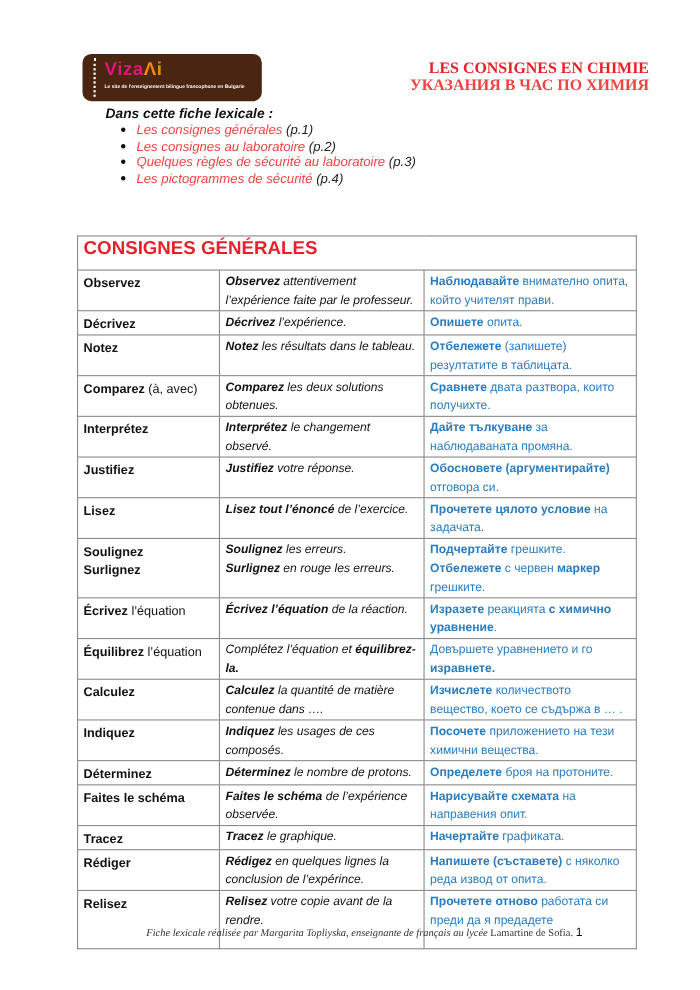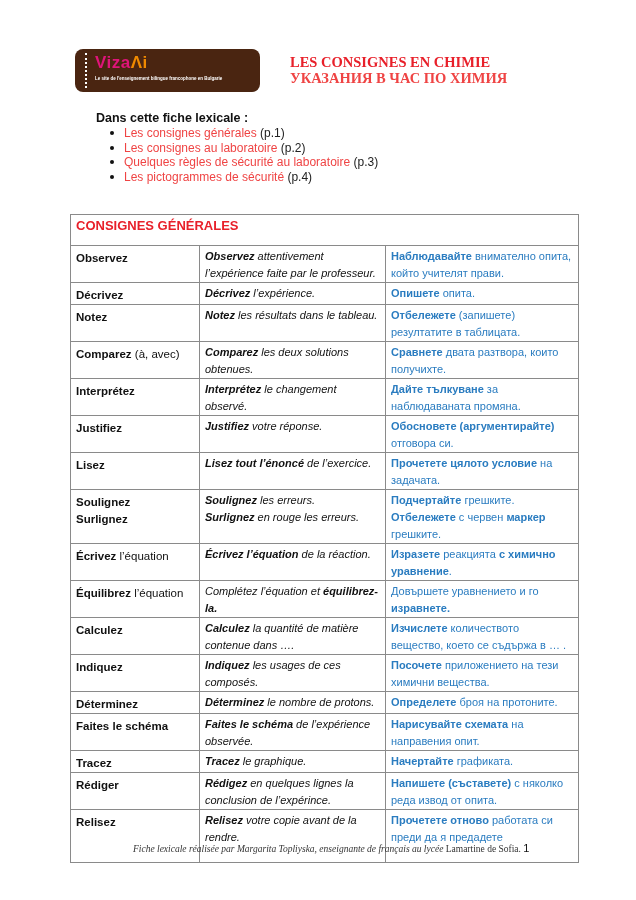--- a/index.html
+++ b/index.html
@@ -1,43 +1,43 @@
 <!DOCTYPE html>
 <html><head>
 <meta charset="utf-8">
 <style>
   html, body { margin:0; padding:0; background:#fff; }
   body { width:636px; height:900px; position:relative; overflow:hidden;
          font-family:"Liberation Sans", sans-serif; color:#111; }
-  .logo { position:absolute; left:75px; top:49px; width:185px; height:43px;
+  .logo { position:absolute; left:75px; top:49px; width:163px; height:43px;
           background:#4a2511; border-radius:8px; }
   .logo .perf { position:absolute; left:10px; top:4px; bottom:4px; width:0;
                 border-left:2px dotted #fff; }
   .logo .brand { position:absolute; left:20px; top:4px; font-size:17px; font-weight:bold;
                  letter-spacing:0.5px; }
   .logo .brand .a { color:#e0147a; }
   .logo .brand .b { color:#f08a00; }
   .logo .tag { position:absolute; left:20px; top:27px; font-size:4.5px; line-height:5.5px;
                color:#fff; font-weight:bold; width:130px; }
-  .title { position:absolute; left:290px; width:300px; text-align:left;
+  .title { position:absolute; left:290px; width:300px; text-align:right;
            font-family:"Liberation Serif", serif; font-weight:bold; font-size:14.5px; }
   .title.fr { top:54px; color:#e8202a; }
   .title.bg { top:70px; color:#ef4444; }
-  .intro { position:absolute; left:96px; top:111px; font-size:12px; }
+  .intro { position:absolute; left:96px; top:96px; font-size:12px;font-style:italic; }
   .intro h4 { margin:0 0 1px 0; font-size:12.5px; font-weight:bold; }
   .intro ul { margin:0; padding-left:28px; list-style:none; }
   .intro li { font-size:12px; line-height:14.5px; position:relative; }
   .intro li::before { content:""; position:absolute; left:-14px; top:5px; width:4px; height:4px;
                       background:#111; border-radius:50%; }
   .intro li .red { color:#ef4444; }
   .intro li .pg { color:#222; }
   table { position:absolute; left:70px; top:214px; width:509px; border-collapse:collapse;
           font-size:11px; }
   td { border:1px solid #8a8a8a; vertical-align:top; padding:2px 5px 0 5px; line-height:17px; }
-  td.hdr { height:28px; color:#e8202a; font-weight:bold; font-size:13px; }
+  td.hdr { height:28px; color:#e8202a; font-weight:bold; font-size:17px; }
   td.c1 { width:118px; font-weight:bold; font-size:11.5px; padding-top:4px; }
   td.c1 .n { font-weight:normal; }
   td.c2 { width:175px; font-style:italic; }
   td.c2 b { font-weight:bold; }
   td.c3 { color:#2a7cc0; }
   td.c3 b { font-weight:bold; }
   .up { font-style:normal; }
   .footer { position:absolute; left:133px; top:842px; font-family:"Liberation Serif", serif;
             font-style:italic; font-size:9.5px; color:#333; }
   .footer .pn { font-style:normal; font-family:"Liberation Sans", sans-serif; font-size:11px; color:#111; }

